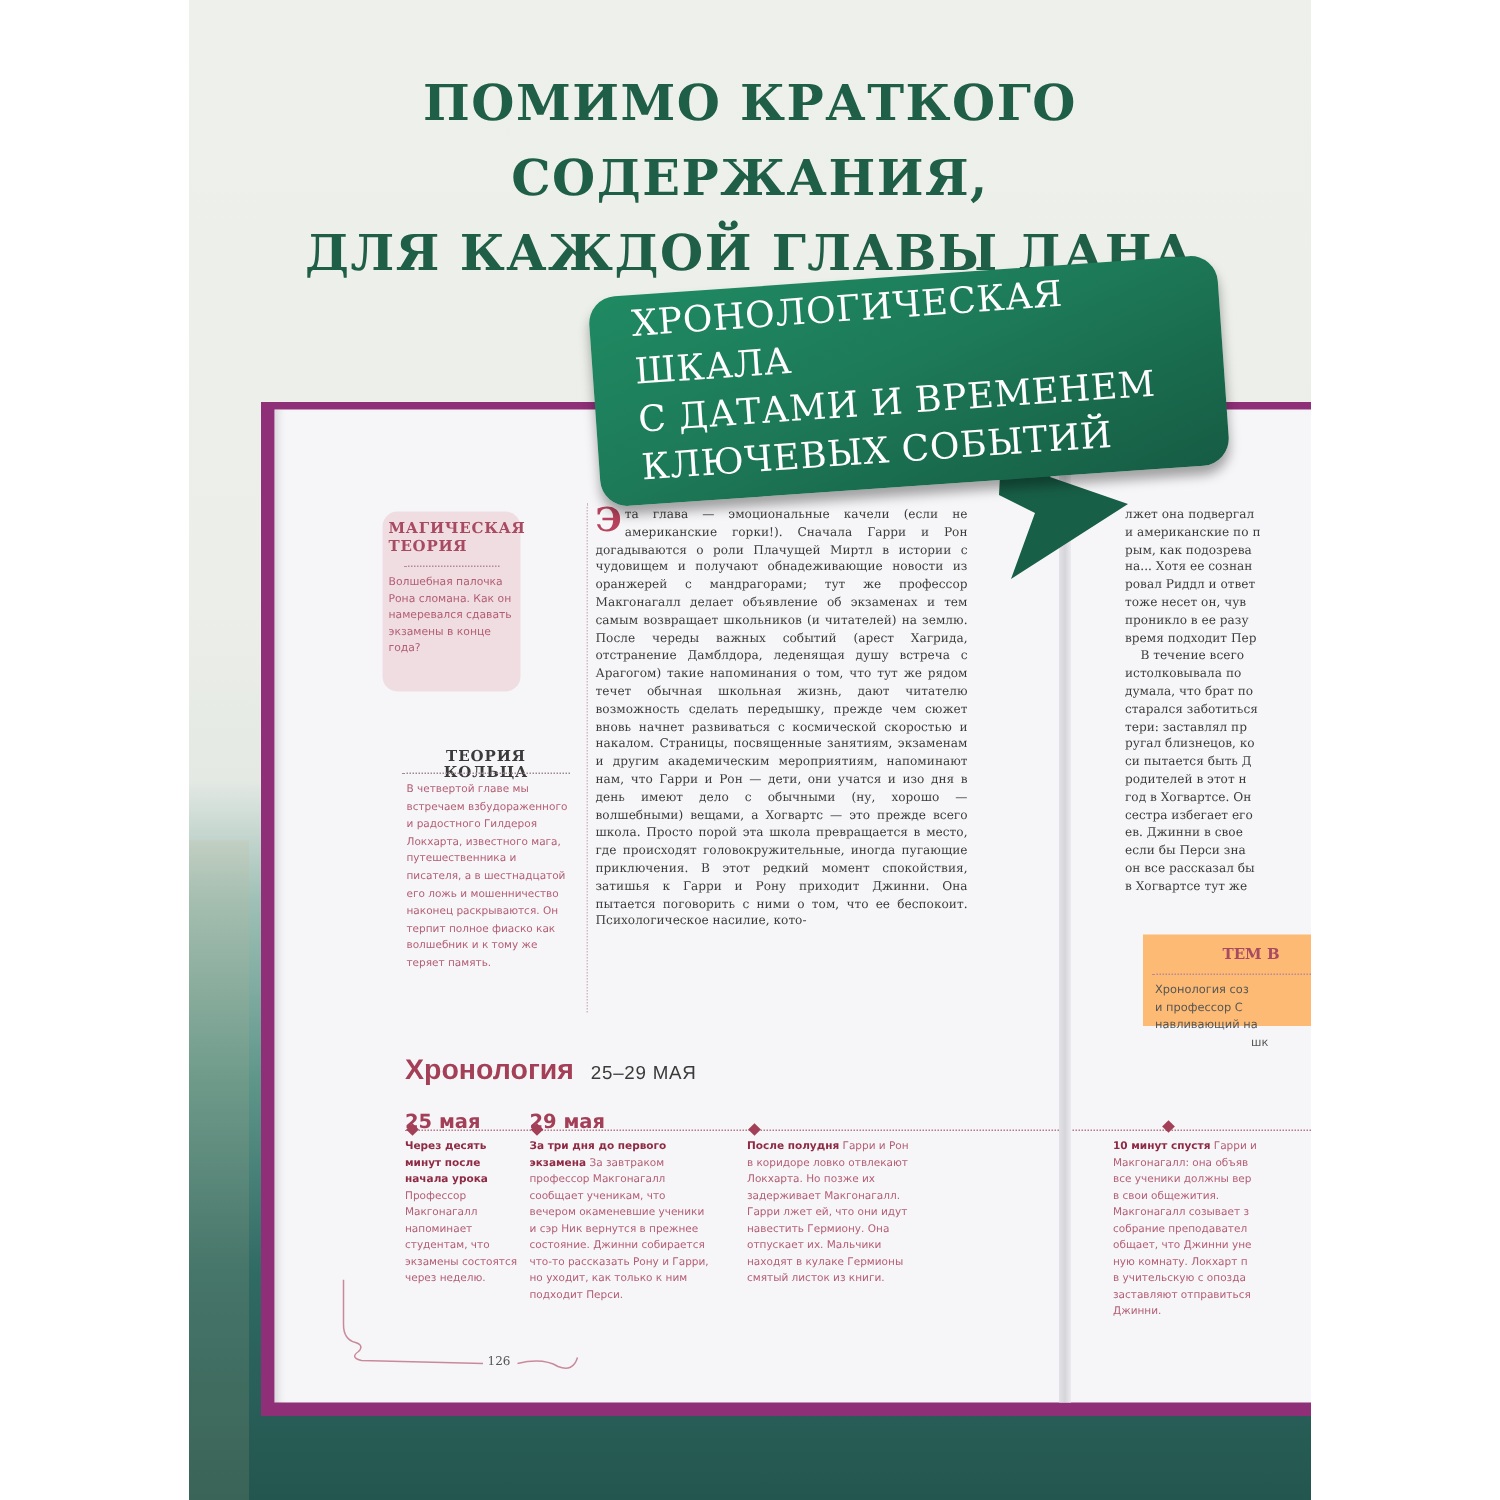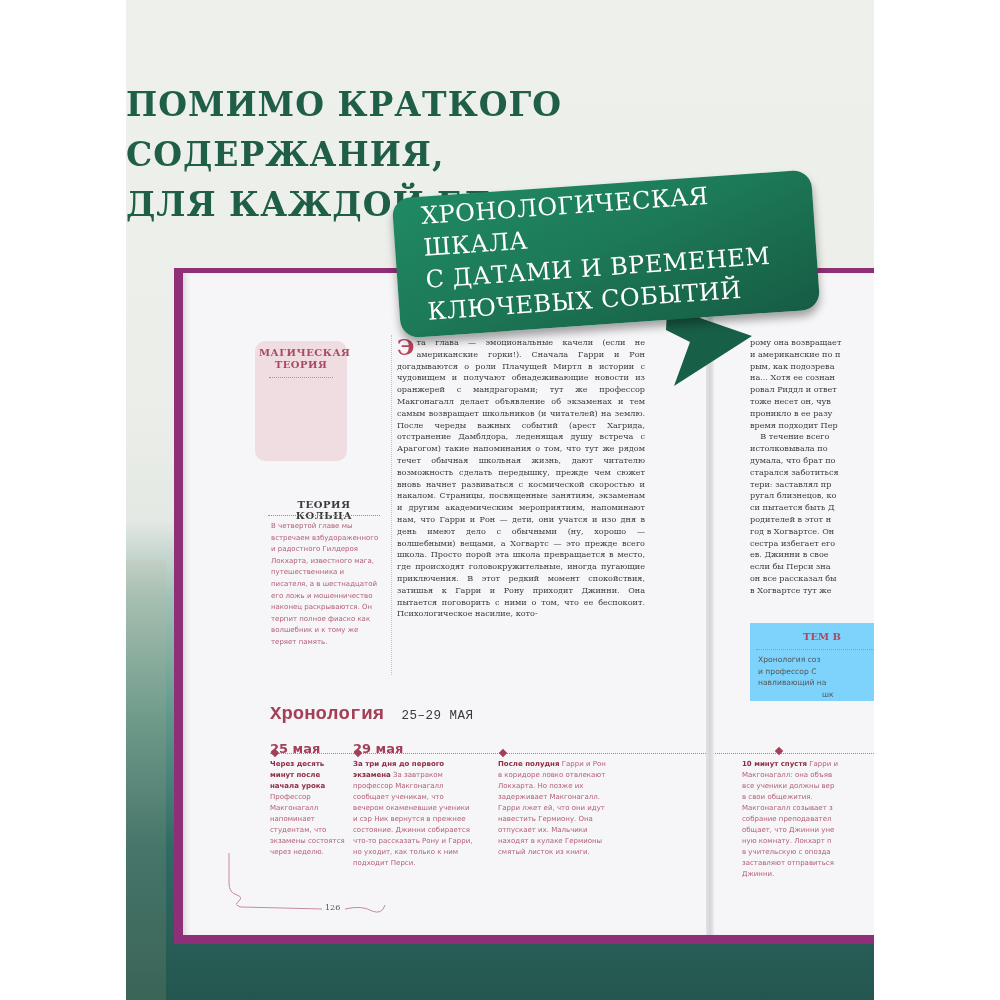--- a/index.html
+++ b/index.html
@@ -7,21 +7,21 @@
   body { position: relative; font-family: "DejaVu Serif", serif; }
 
   .canvas {
     position: absolute; left: 126px; top: 0; width: 748px; height: 1000px;
     background: linear-gradient(180deg, #eef0ec 0%, #eceee9 40%, #e4e9e4 52%, #9fc0b6 60%, #5f968a 72%, #2f6a63 85%, #23564f 100%);
     overflow: hidden;
   }
   .canvas .streak { position: absolute; opacity: .35; }
 
   .headline {
-    position: absolute; left: 0; top: 80px; width: 748px; 
+    position: absolute; left: 0; top: 44px; width: 748px; text-align: center;
     color: #1f5e47; font-family: "DejaVu Serif", serif; font-weight: bold;
     font-size: 33px; line-height: 50px; letter-spacing: 1px;
   }
 
   
   .book-cover {
     position: absolute; left: 174px; top: 268px; width: 700px; height: 676px;
     background: #8e2f77;
   }
   .book-pages {
@@ -31,21 +31,21 @@
   }
   .page-left { position: absolute; left: 0; top: 0; width: 523px; height: 100%; }
   .gutter {
     position: absolute; left: 523px; top: 0; width: 8px; height: 100%;
     background: linear-gradient(90deg, #e2e2e6, #d6d6da, #ececf0);
   }
   .page-right { position: absolute; left: 531px; top: 0; width: 160px; height: 100%; overflow: hidden; }
 
   .sidebar-box {
     position: absolute; left: 72px; top: 68px; width: 92px; height: 120px;
-    background: #efdde1; border-radius: 10px; text-align: center; padding: 6px 4px;
+    background: #efdde1; border-radius: 10px; padding: 6px 4px;
   }
   .box-title {
     color: #a84a62; font-family: "DejaVu Serif", serif; font-weight: bold;
     font-size: 10px; letter-spacing: .5px; line-height: 12px;
   }
   .dotted-rule { border-top: 1px dotted #b88a95; margin: 6px 10px 4px; }
   .box-text { color: #b35d74; font-family: "DejaVu Sans", sans-serif; font-size: 7.2px; line-height: 11px; }
 
   .section-title {
     position: absolute; left: 85px; top: 226px; width: 112px; text-align: center;
@@ -61,42 +61,42 @@
 
   .body-text {
     position: absolute; left: 214px; top: 64px; width: 248px;
     color: #3b3b3b; font-family: "DejaVu Serif", serif; font-size: 8.1px; line-height: 11.8px;
     text-align: justify;
   }
   .drop-cap { float: left; color: #b8435c; font-size: 22px; line-height: 20px; margin-right: 2px; font-weight: bold; }
 
   .chron-title {
     position: absolute; left: 87px; top: 430px;
-    font-family: Liberation Mono, monospace; font-weight: bold; color: #a43f58; font-size: 19px; text-align: right;
+    font-family: Liberation Sans, sans-serif; font-weight: bold; color: #a43f58; font-size: 19px; text-align: right;
   }
   .chron-range { color: #3a3a3a; font-size: 12.5px; font-weight: normal; margin-left: 6px; letter-spacing: .5px; }
 
   .timeline-line { position: absolute; left: 87px; top: 480px; width: 604px; border-top: 1px dotted #b47b89; }
   .tl-col { position: absolute; top: 468px; font-family: "DejaVu Sans", sans-serif; }
   .tl-date { color: #a43f58; font-size: 13px; font-weight: bold; height: 12px; }
   .tl-dot { position: absolute; top: 9px; left: 2px; width: 6px; height: 6px; background: #a43f58; transform: rotate(45deg); }
   .tl-text { margin-top: 6px; color: #b35d74; font-size: 7px; line-height: 11px; }
   .tl-head { color: #8f2a45; font-weight: bold; }
 
   .corner-ornament { position: absolute; left: 44px; top: 580px; }
   .page-number {
     position: absolute; left: 142px; top: 630px; color: #555; font-family: "DejaVu Serif", serif; font-size: 8px;
   }
 
   .right-text {
     position: absolute; left: 36px; top: 64px; width: 160px;
     color: #3b3b3b; font-family: "DejaVu Serif", serif; font-size: 8.1px; line-height: 11.8px; white-space: nowrap;
   }
   .right-box {
-    position: absolute; left: 36px; top: 350px; width: 140px; height: 78px; background: #7dd3fc;
+    position: absolute; left: 48px; top: 350px; width: 140px; height: 61px; background: #fdba74;
   }
   .right-box-title { position: absolute; left: 53px; top: 8px; color: #a84a62; font-weight: bold; font-size: 10px; font-family: "DejaVu Serif", serif; white-space: nowrap; }
   .right-box-rule { position: absolute; left: 6px; top: 26px; width: 140px; border-top: 1px dotted #b88a95; }
   .right-box-text { position: absolute; left: 8px; top: 31px; color: #555; font-family: "DejaVu Sans", sans-serif; font-size: 7.6px; line-height: 11.5px; white-space: nowrap; }
 
   .right-tl-text {
     position: absolute; left: 28px; top: 486px; color: #b35d74; font-family: "DejaVu Sans", sans-serif;
     font-size: 7px; line-height: 11px; white-space: nowrap;
   }
 
@@ -129,20 +129,21 @@
 <div class="book-cover"></div>
 <div class="book-pages">
 
   <div class="page-left">
     <div class="sidebar-box">
       <div class="box-title">
         <div>МАГИЧЕСКАЯ</div>
         <div>ТЕОРИЯ</div>
       </div>
       <div class="dotted-rule"></div>
+      <div class="box-text">Волшебная палочка Рона сломана. Как он намеревался сдавать экзамены в конце года?</div>
     </div>
 
     <div class="section-title">ТЕОРИЯ КОЛЬЦА</div>
     <div class="section-rule"></div>
     <div class="section-text">В четвертой главе мы встречаем взбудораженного и радостного Гилдероя Локхарта, известного мага, путешественника и писателя, а в шестнадцатой его ложь и мошенничество наконец раскрываются. Он терпит полное фиаско как волшебник и к тому же теряет память.</div>
 
     <div class="vline"></div>
 
     <div class="body-text">
       <span class="drop-cap">Э</span>
@@ -187,21 +188,21 @@
       <path d="M2 0 L2 30 Q2 40 10 42 Q16 44 12 48 Q6 52 14 54 L95 56" fill="none" stroke="#c88a9a" stroke-width="1"></path>
       <path d="M118 56 Q135 52 145 58 Q155 62 158 52" fill="none" stroke="#c88a9a" stroke-width="1"></path>
     </svg>
     <div class="page-number">126</div>
   </div>
 
   <div class="gutter"></div>
 
   <div class="page-right">
     <div class="right-text">
-      <div>рому она возвращает</div>
+      <div>лжет она подвергал</div>
       <div>и американские по п</div>
       <div>рым, как подозрева</div>
       <div>на... Хотя ее сознан</div>
       <div>ровал Риддл и ответ</div>
       <div>тоже несет он, чув</div>
       <div>проникло в ее разу</div>
       <div>время подходит Пер</div>
       <div style="white-space:pre">    В течение всего</div>
       <div>истолковывала по</div>
       <div>думала, что брат по</div>

